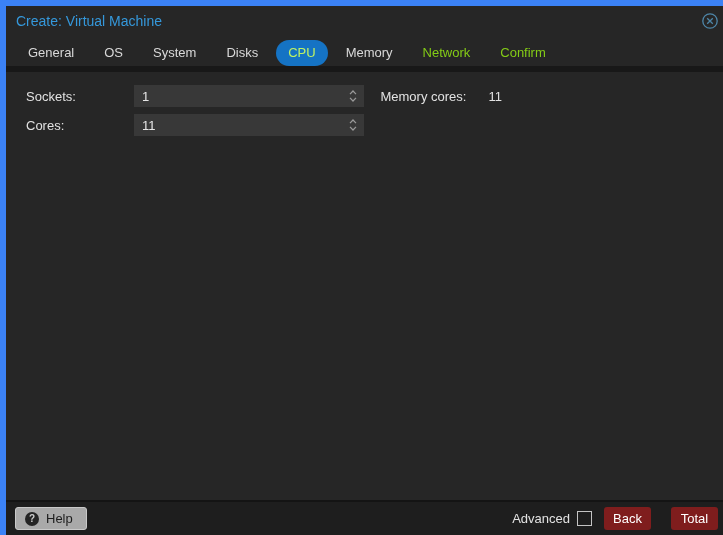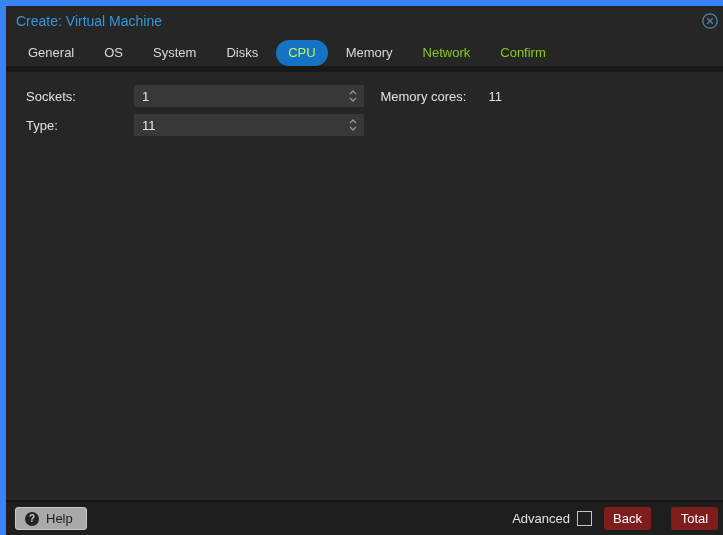--- a/index.html
+++ b/index.html
@@ -182,21 +182,21 @@
               <span>
                 <svg width="10" height="16" viewBox="0 0 10 16" fill="none" stroke="#9a9a9a" stroke-width="1.2">
                   <polyline points="2,6.2 5,3 8,6.2"></polyline>
                   <polyline points="2,9.8 5,13 8,9.8"></polyline>
                 </svg>
               </span>
             </span>
           </span>
         </div>
         <div class="frow">
-          <span class="flabel">Type:</span>
+          <span class="flabel">Cores:</span>
           <span class="fieldwrap">
             <input type="text" value="11" style="">
             <span class="triggers">
               <span>
                 <svg width="10" height="16" viewBox="0 0 10 16" fill="none" stroke="#9a9a9a" stroke-width="1.2">
                   <polyline points="2,6.2 5,3 8,6.2"></polyline>
                   <polyline points="2,9.8 5,13 8,9.8"></polyline>
                 </svg>
               </span>
             </span>

